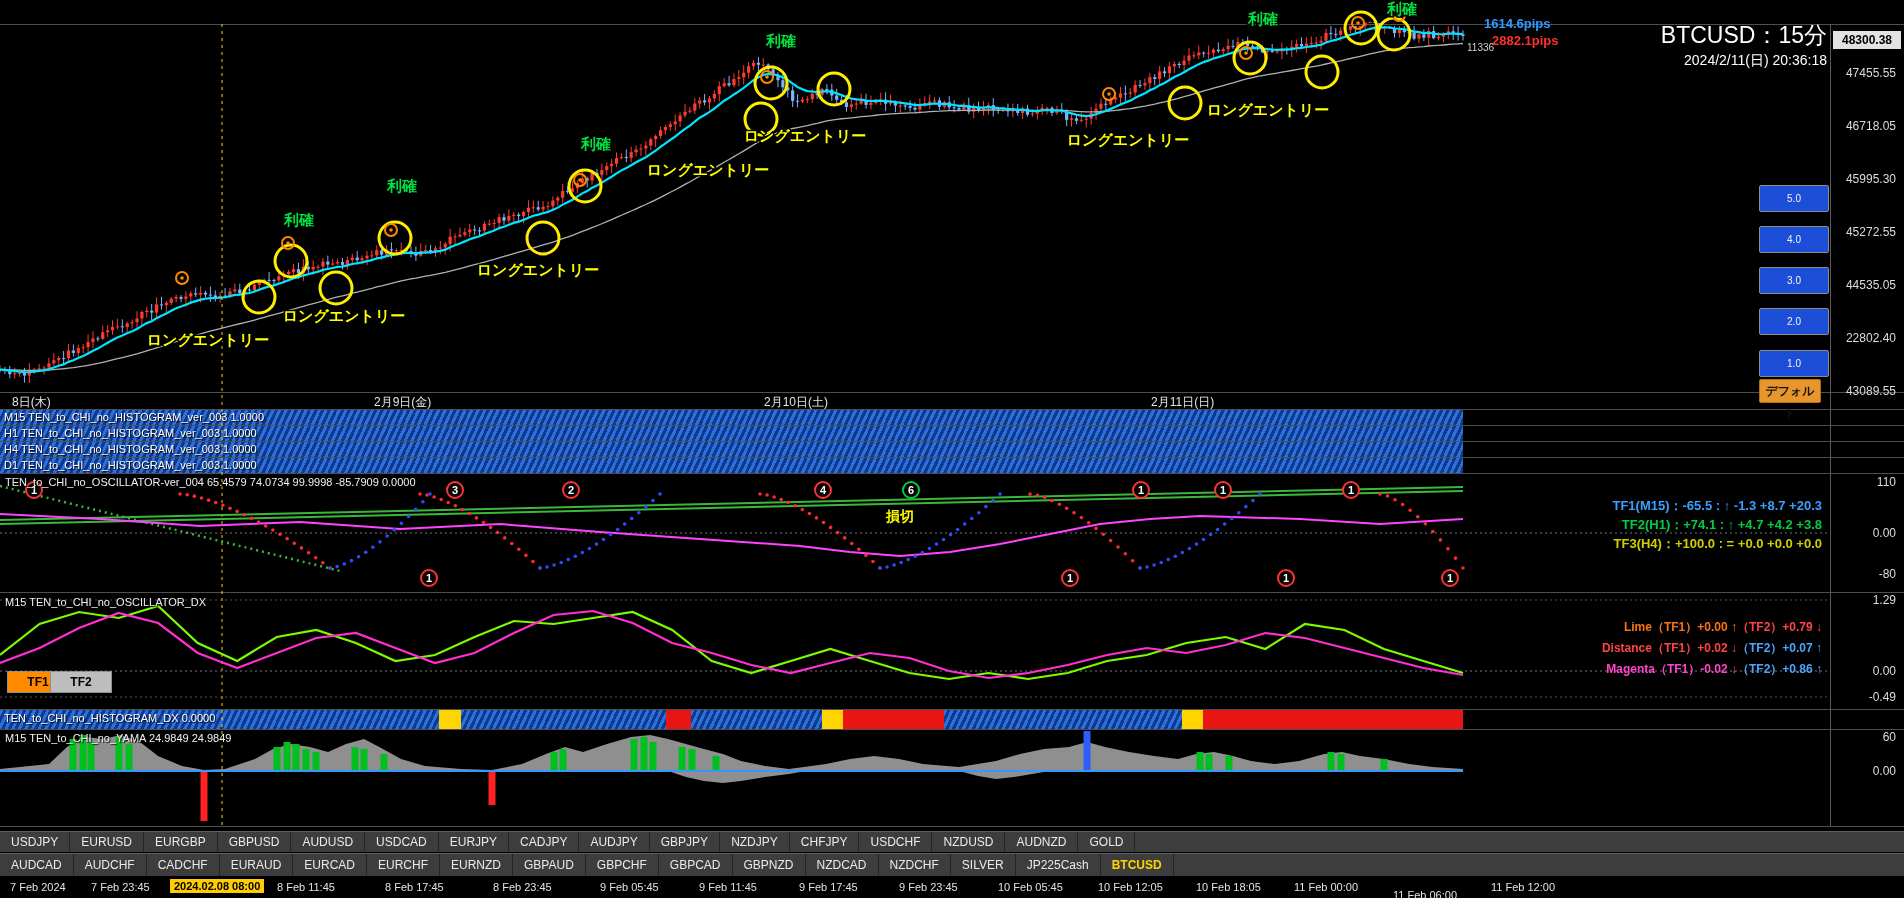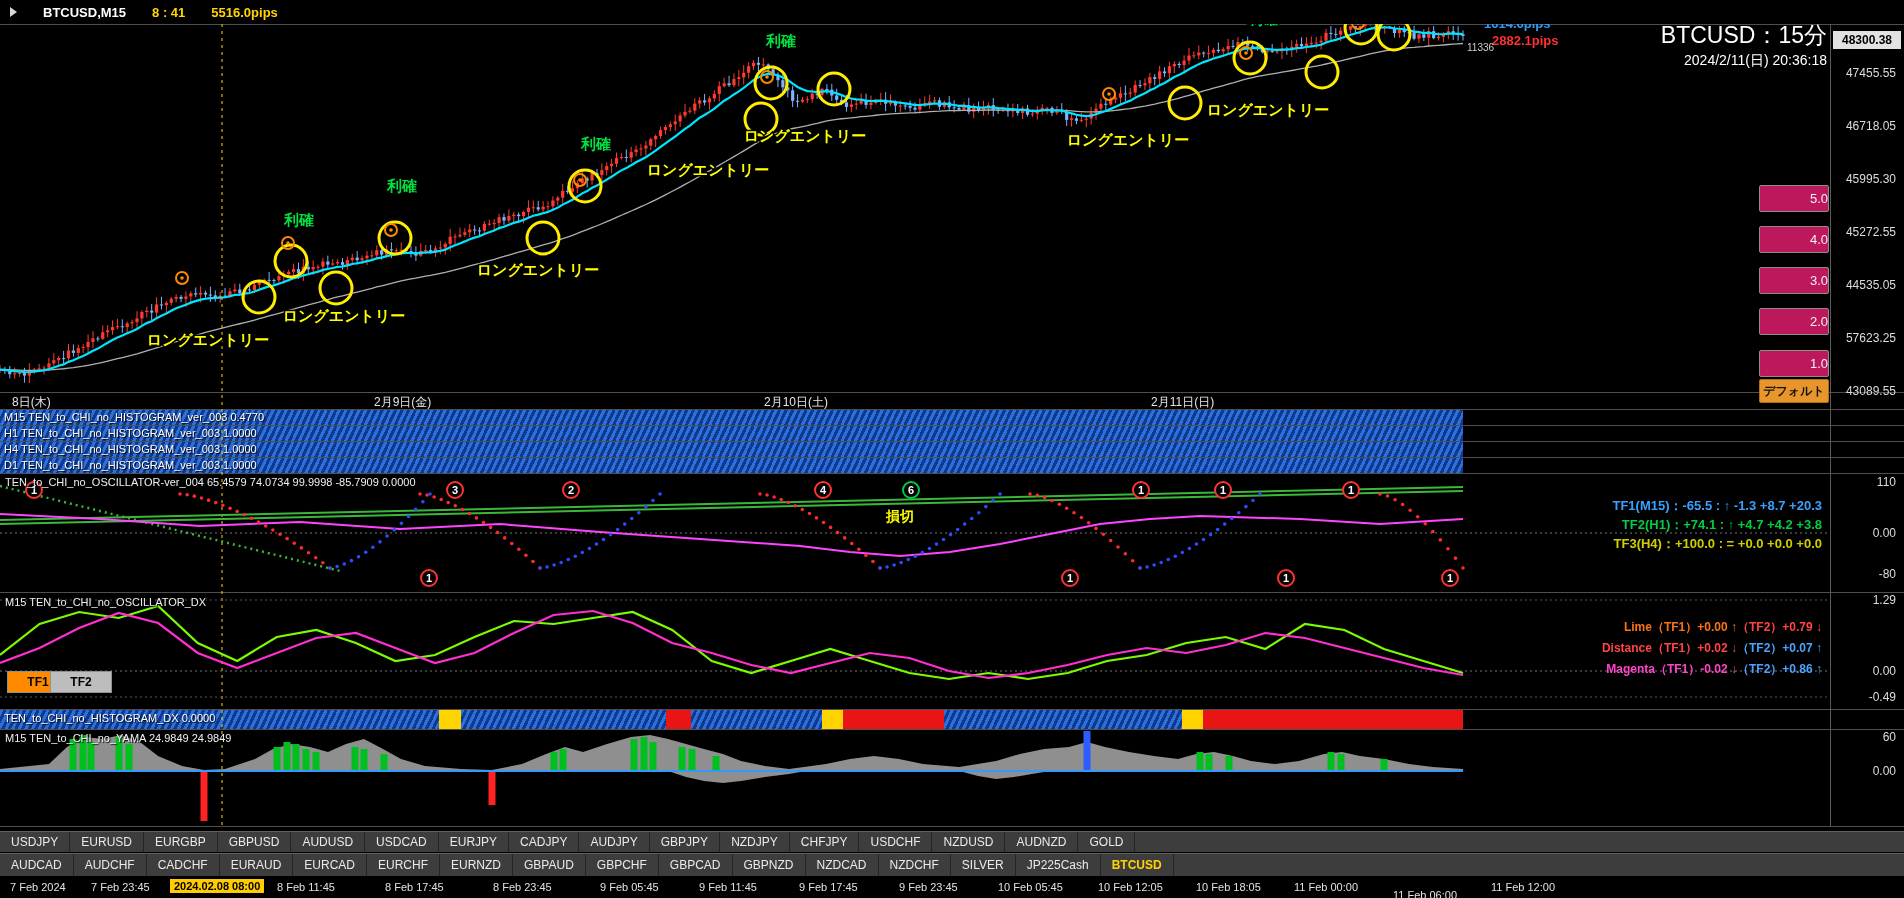--- a/index.html
+++ b/index.html
@@ -26,23 +26,23 @@
   .seg{position:absolute;top:0;height:19px}
   .seg.blue{background:repeating-linear-gradient(115deg,#2f6fdd 0 3px,#0e3a8c 3px 6px)}
   .seg.yellow{background:#ffd400}
   .seg.red{background:#e91515}
   #strip-label{position:absolute;left:4px;top:712px;font-size:11px;color:#fff;z-index:6;text-shadow:1px 1px 1px #000}
   
   .ptick{position:absolute;right:8px;font-size:12px;color:#dcdcdc;z-index:6}
   #price-tag{position:absolute;left:1833px;top:31px;width:68px;height:18px;background:#e2e2e2;color:#000;
              font-size:12px;font-weight:bold;text-align:center;line-height:18px;z-index:7}
   
-  .zoom-btn{position:absolute;left:1759px;width:70px;height:27px;background:#be185d;border:1px solid #8d8d8d;
-            color:#f2f2f2;font-size:13px;text-align:right;line-height:25px;z-index:6;border-radius:2px;cursor:default}
-  #default-btn{position:absolute;left:1759px;top:379px;width:70px;height:24px;background:#e8962c;border:1px solid #b36d12;
+  .zoom-btn{position:absolute;left:1759px;width:70px;height:27px;background:#1d4ed8;border:1px solid #8d8d8d;
+            color:#f2f2f2;font-size:10px;text-align:center;line-height:25px;z-index:6;border-radius:2px;cursor:default}
+  #default-btn{position:absolute;left:1759px;top:379px;width:62px;height:24px;background:#e8962c;border:1px solid #b36d12;
                color:#111;font-size:12px;font-weight:bold;text-align:center;line-height:22px;z-index:6;border-radius:2px}
   .date-label{position:absolute;top:394px;font-size:12px;color:#e5e5e5;z-index:6;white-space:nowrap}
   
   #pips-blue{position:absolute;left:1484px;top:16px;color:#2e9bff;font-size:13px;font-weight:bold;z-index:6}
   #pips-red{position:absolute;left:1492px;top:33px;color:#ff3030;font-size:13px;font-weight:bold;z-index:6}
   #chart-title{position:absolute;right:77px;top:20px;font-size:23px;color:#fff;z-index:6;white-space:nowrap}
   #chart-datetime{position:absolute;right:77px;top:52px;font-size:14px;color:#fff;z-index:6}
   #vol-label{position:absolute;left:1467px;top:42px;font-size:10px;color:#cfcfcf;z-index:6}
   
   #tf-lines{position:absolute;right:82px;top:496px;text-align:right;z-index:6;font-size:13px;font-weight:bold;line-height:19px;white-space:nowrap}
@@ -59,30 +59,24 @@
   
   #timeaxis{position:absolute;top:877px;left:0;width:1904px;height:21px;background:#000;z-index:6}
   .tlabel{position:absolute;top:4px;font-size:11px;color:#e2e2e2;white-space:nowrap}
   .tlabel.hl{background:#ffcc00;color:#000;padding:1px 4px;top:2px;font-weight:bold}
 </style>
 </head>
 <body>
 
 <div id="app">
 
-  <div id="topbar">
-    <span id="tb-tri"></span>
-    <span id="tb-sym">BTCUSD,M15</span>
-    <span id="tb-timer">8 : 41</span>
-    <span id="tb-pips">5516.0pips</span>
-  </div>
 
   <div id="hist-rows">
       <div class="hist-row" style="top: 410px;">
-        <span>M15 TEN_to_CHI_no_HISTOGRAM_ver_003 0.4770</span>
+        <span>M15 TEN_to_CHI_no_HISTOGRAM_ver_003 1.0000</span>
       </div>
       <div class="hist-row" style="top: 426px;">
         <span>H1 TEN_to_CHI_no_HISTOGRAM_ver_003 1.0000</span>
       </div>
       <div class="hist-row" style="top: 442px;">
         <span>H4 TEN_to_CHI_no_HISTOGRAM_ver_003 1.0000</span>
       </div>
       <div class="hist-row" style="top: 458px;">
         <span>D1 TEN_to_CHI_no_HISTOGRAM_ver_003 1.0000</span>
       </div>
@@ -1023,21 +1017,21 @@
   <div id="chart-title">BTCUSD：15分</div>
   <div id="chart-datetime">2024/2/11(日) 20:36:18</div>
   <div id="vol-label">11336</div>
   <div id="price-tag">48300.38</div>
   <div id="price-ticks">
       <div class="ptick" style="top: 66px;">47455.55</div>
       <div class="ptick" style="top: 119px;">46718.05</div>
       <div class="ptick" style="top: 172px;">45995.30</div>
       <div class="ptick" style="top: 225px;">45272.55</div>
       <div class="ptick" style="top: 278px;">44535.05</div>
-      <div class="ptick" style="top: 331px;">57623.25</div>
+      <div class="ptick" style="top: 331px;">22802.40</div>
       <div class="ptick" style="top: 384px;">43089.55</div>
       <div class="ptick" style="top: 475px;">110</div>
       <div class="ptick" style="top: 526px;">0.00</div>
       <div class="ptick" style="top: 567px;">-80</div>
       <div class="ptick" style="top: 593px;">1.29</div>
       <div class="ptick" style="top: 664px;">0.00</div>
       <div class="ptick" style="top: 690px;">-0.49</div>
       <div class="ptick" style="top: 730px;">60</div>
       <div class="ptick" style="top: 764px;">0.00</div>
     </div>

